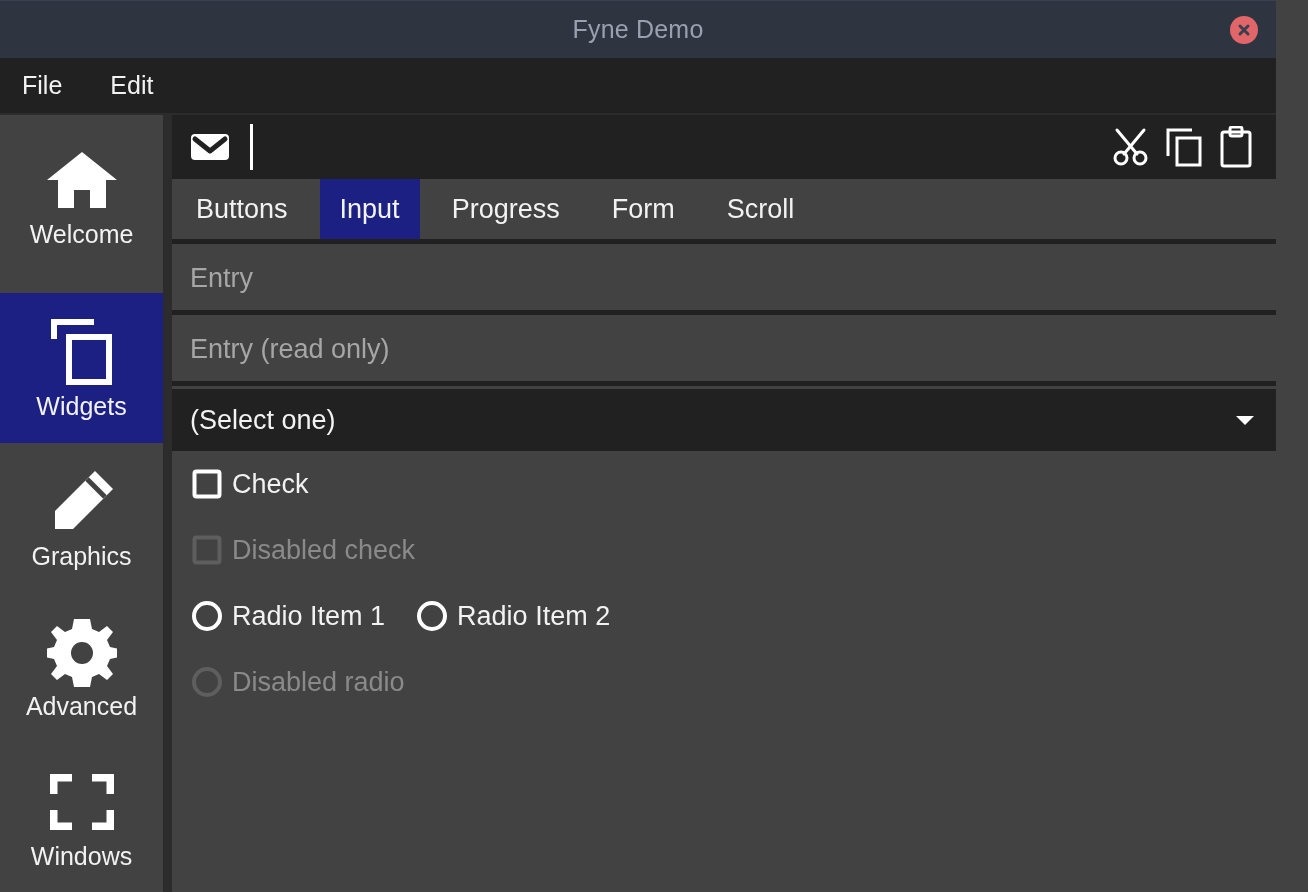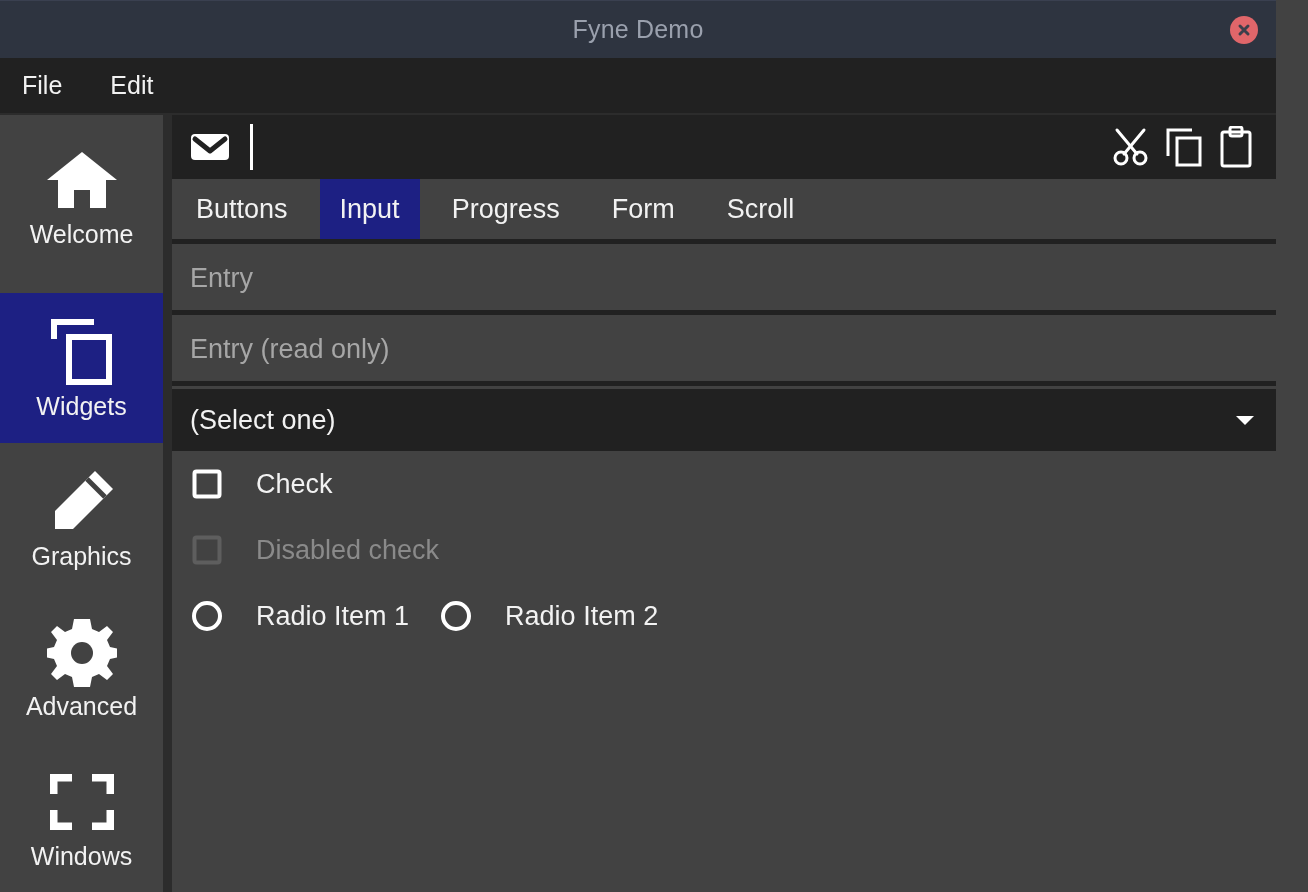--- a/index.html
+++ b/index.html
@@ -267,21 +267,21 @@
     align-items: center;
     cursor: pointer;
     user-select: none;
   }
   .ctrl.disabled { cursor: default; }
   .ctrl-box { width: 34px; height: 34px; display: flex; align-items: center; justify-content: center; }
   .ctrl-box svg { display: block; }
   .ctrl-label {
     color: #f2f2f2;
     font-size: 27px;
-    margin-left: 32px;
+    margin-left: 8px;
     line-height: 1;
   }
   .ctrl.disabled .ctrl-label { color: #8a8a8a; }
   .radio-gap { width: 30px; }
   .panel-fill { flex: 1; background: #424242; }
 </style>
 </head>
 <body>
 
 <div class="window">
@@ -461,18 +461,28 @@
           <div class="ctrl">
             <span class="ctrl-box">
               <svg width="32" height="32" viewBox="0 0 32 32">
                 <circle cx="16" cy="16" r="13" fill="none" stroke="#ffffff" stroke-width="4"></circle>
               </svg>
             </span>
             <span class="ctrl-label">Radio Item 2</span>
           </div>
         </div>
 
+        <div class="check-row">
+          <div class="ctrl disabled">
+            <span class="ctrl-box">
+              <svg width="32" height="32" viewBox="0 0 32 32">
+                <circle cx="16" cy="16" r="13" fill="none" stroke="#5e5e5e" stroke-width="4"></circle>
+              </svg>
+            </span>
+            <span class="ctrl-label">Disabled radio</span>
+          </div>
+        </div>
 
         <div class="panel-fill"></div>
       </div>
     </div>
   </div>
 </div>
 
 </body></html>

